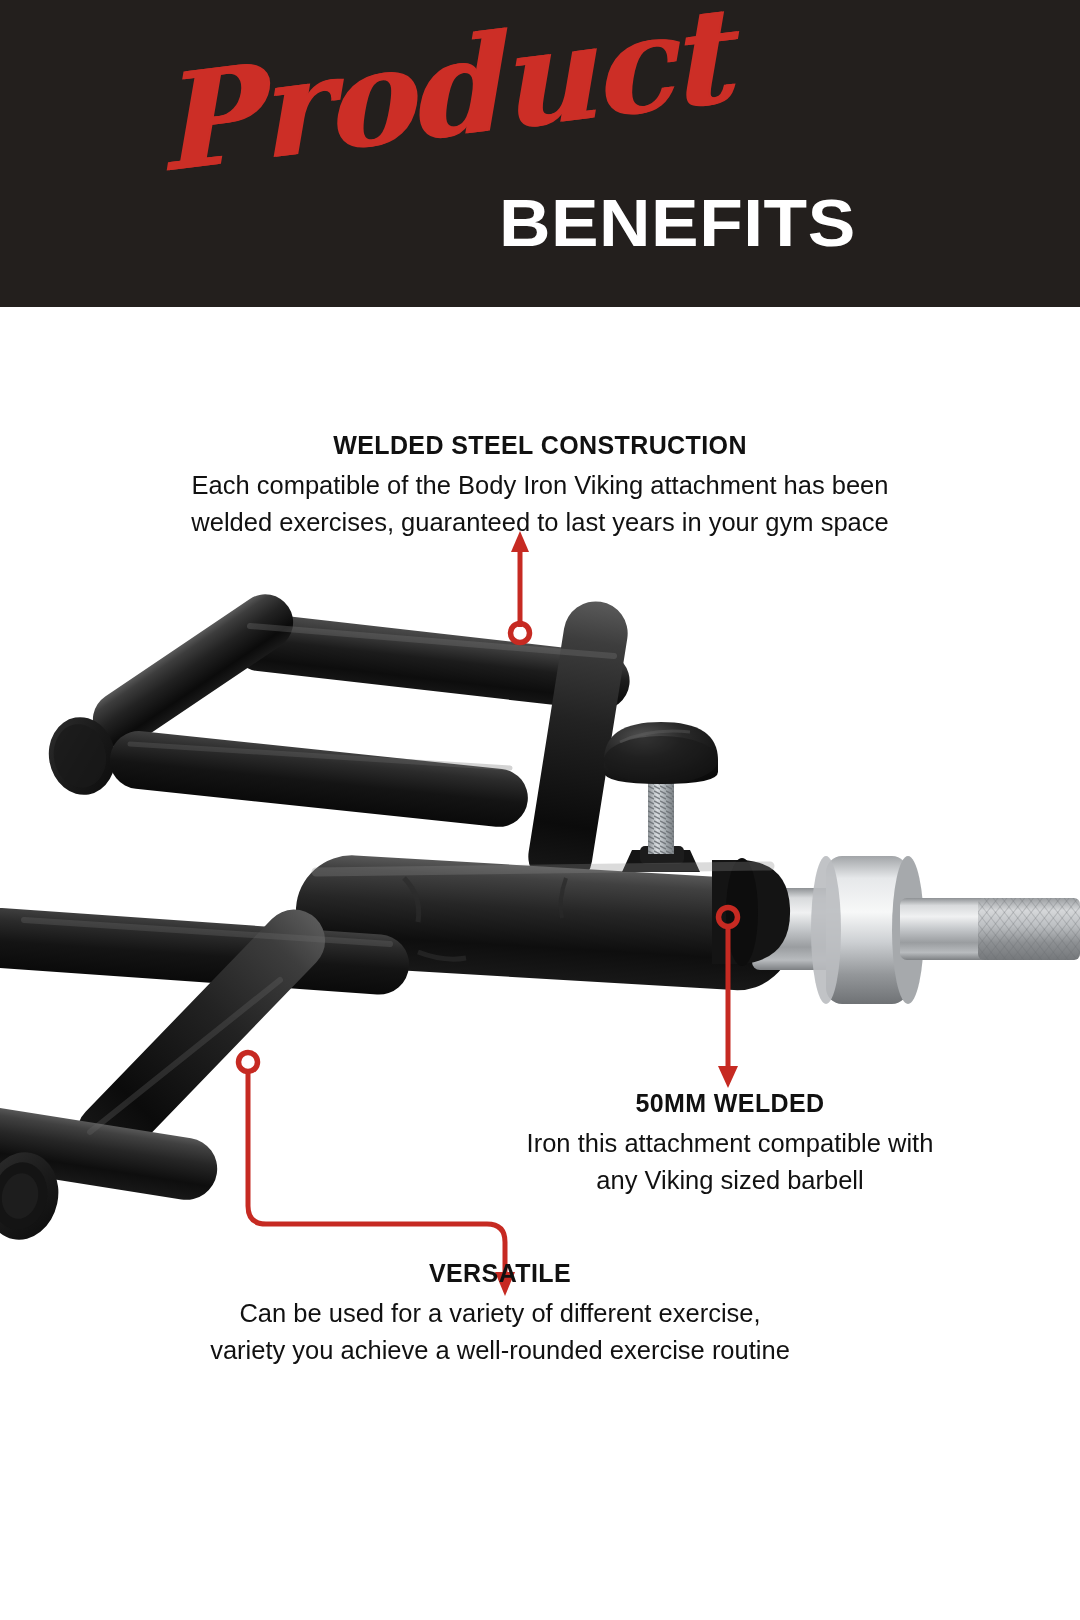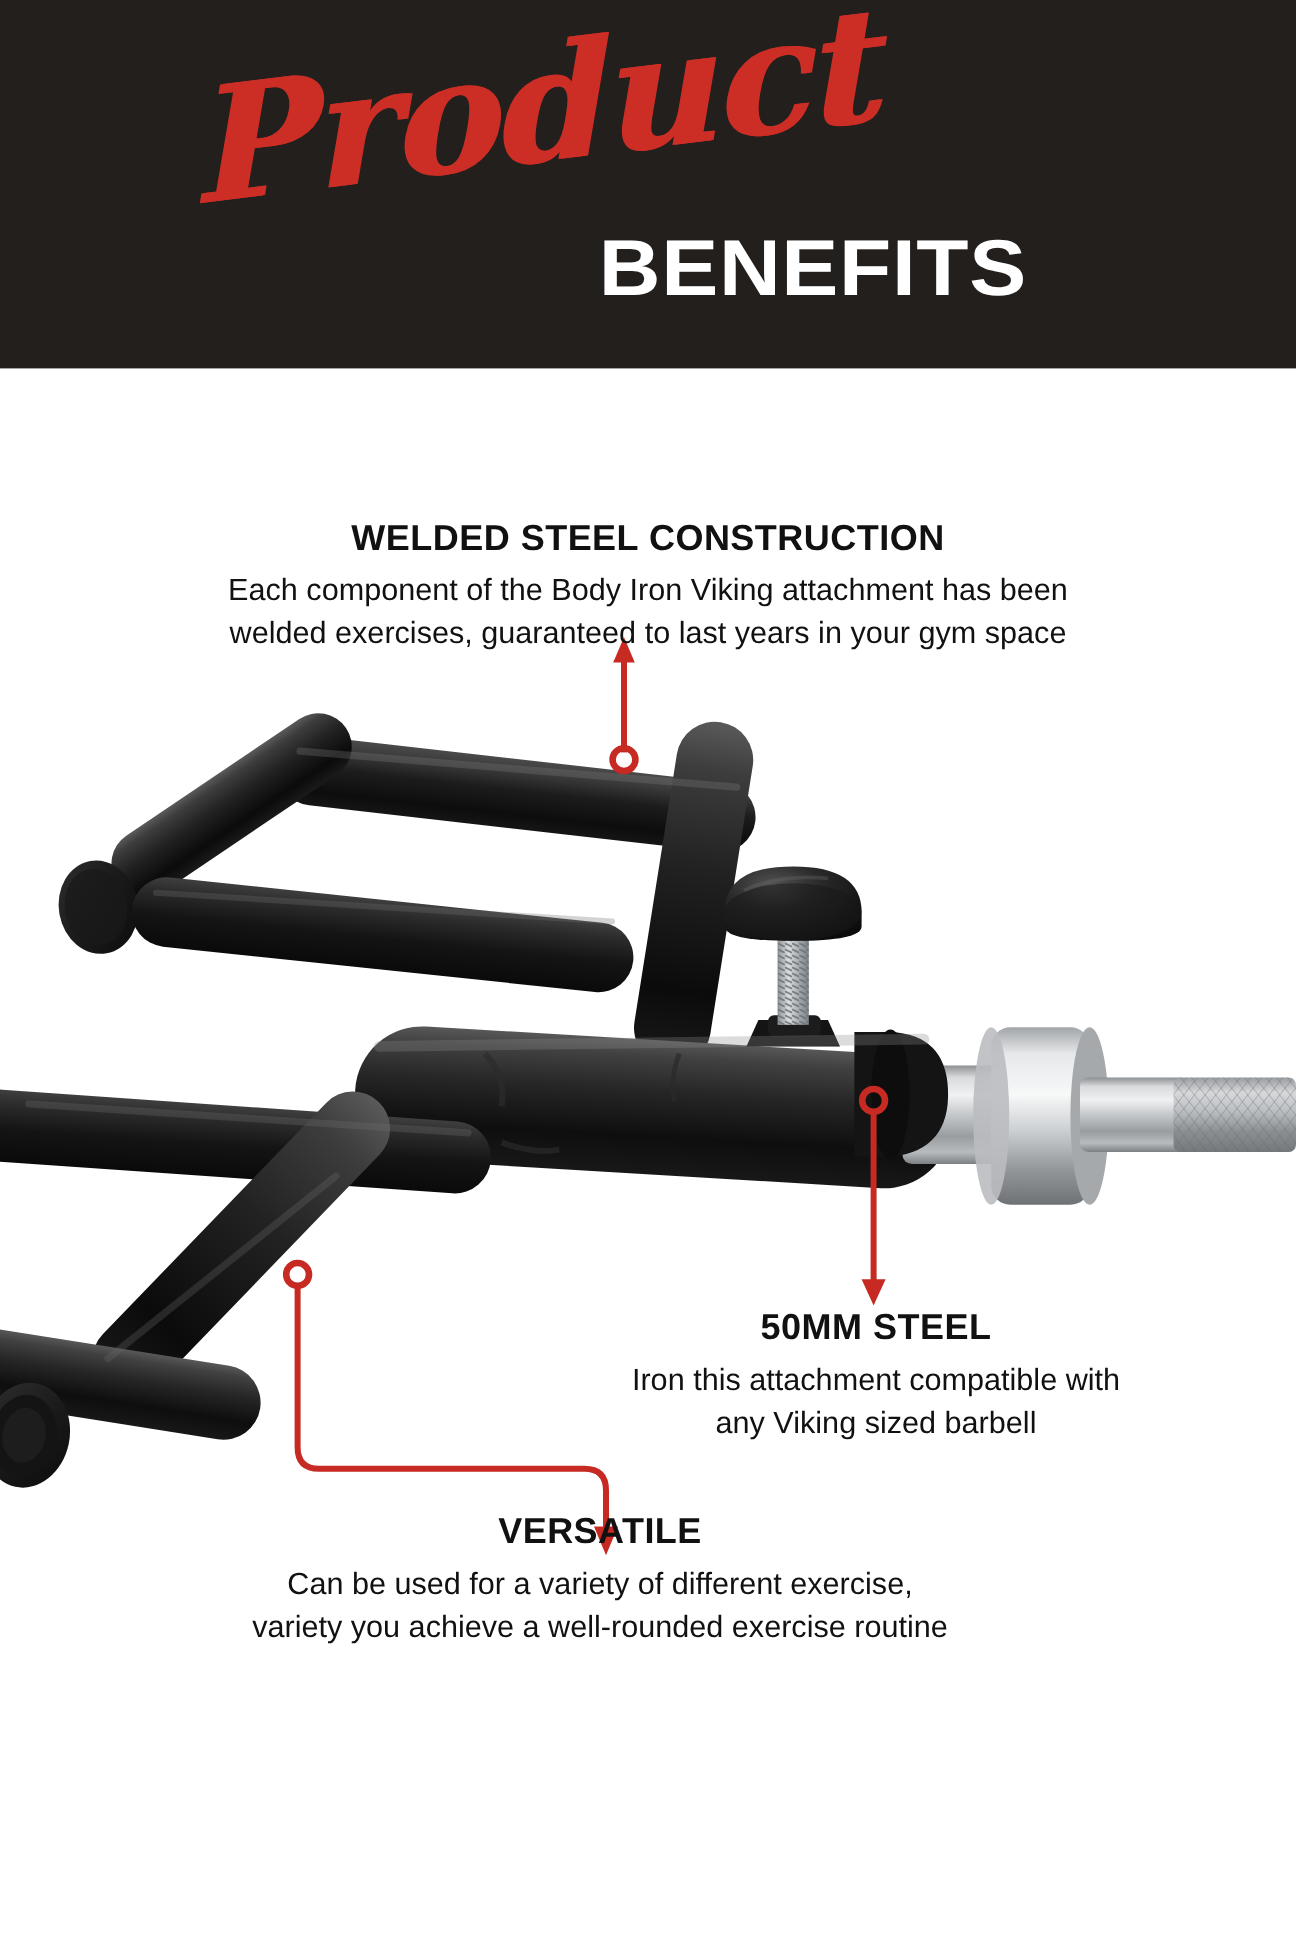--- a/index.html
+++ b/index.html
@@ -66,21 +66,21 @@
 
   
   .callout {
     position: absolute;
     text-align: center;
     color: #111111;
   }
   .callout .title {
     font-family: "Liberation Sans", sans-serif;
     font-weight: bold;
-    font-size: 30px;
+    font-size: 25px;
     letter-spacing: 0.4px;
     line-height: 1.25;
     margin-bottom: 6px;
   }
   .callout .body-line {
     font-family: "Liberation Sans", sans-serif;
     font-weight: 400;
     font-size: 25.5px;
     line-height: 1.45;
     white-space: nowrap;
@@ -321,26 +321,26 @@
 
     <g>
       <path d="M 248 1072 L 248 1206 Q 248 1224 266 1224 L 487 1224 Q 505 1224 505 1242 L 505 1276" stroke="#c62a22" stroke-width="5" fill="none" stroke-linecap="round"></path>
       <circle cx="248" cy="1062" r="9.5" fill="none" stroke="#c62a22" stroke-width="5.5"></circle>
       <polygon points="505,1296 495,1272 515,1272" fill="#c62a22"></polygon>
     </g>
   </svg>
 
   <div class="callout" id="callout-welded">
     <div class="title">WELDED STEEL CONSTRUCTION</div>
-    <div class="body-line">Each component of the Body Iron Viking attachment has been</div>
+    <div class="body-line">Each compatible of the Body Iron Viking attachment has been</div>
     <div class="body-line">welded exercises, guaranteed to last years in your gym space</div>
   </div>
 
   <div class="callout" id="callout-shaft">
-    <div class="title">50MM STEEL</div>
+    <div class="title">50MM WELDED</div>
     <div class="body-line">Iron this attachment compatible with</div>
     <div class="body-line">any Viking sized barbell</div>
   </div>
 
   <div class="callout" id="callout-versatile">
     <div class="title">VERSATILE</div>
     <div class="body-line">Can be used for a variety of different exercise,</div>
     <div class="body-line">variety you achieve a well-rounded exercise routine</div>
   </div>
 

